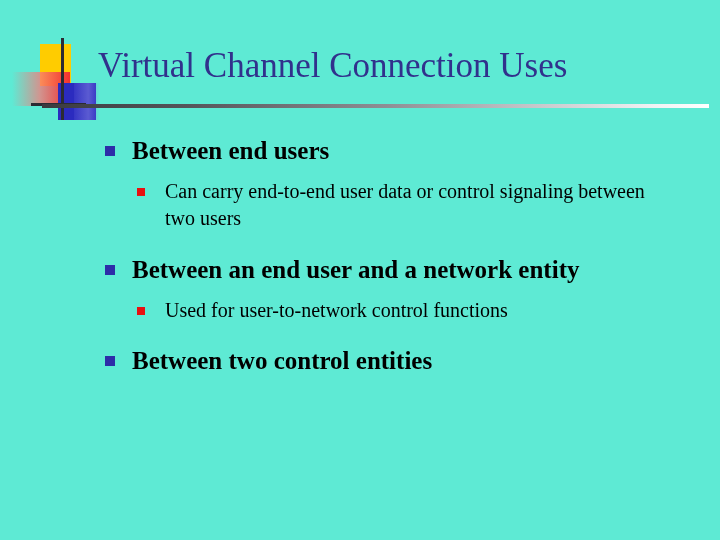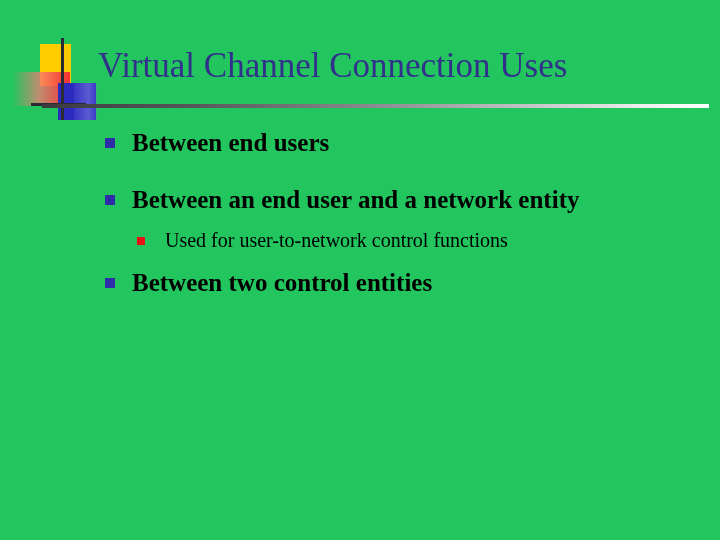--- a/index.html
+++ b/index.html
@@ -11,21 +11,21 @@
     height: 540px;
     background: #ffffff;
     font-family: "Liberation Serif", serif;
     overflow: hidden;
   }
 
   #slide {
     position: relative;
     width: 720px;
     height: 540px;
-    background: #22c55e;
+    background: #5eead4;
   }
 
   
   .deco {
     position: absolute;
     left: 0;
     top: 0;
     width: 300px;
     height: 130px;
     pointer-events: none;
@@ -105,21 +105,21 @@
   
   .body {
     position: absolute;
     left: 0;
     top: 122px;
     width: 720px;
   }
 
   .bullet-l1 {
     position: relative;
-    margin: 4px 0 0 0;
+    margin: 12px 0 0 0;
     padding: 0 14px 0 132px;
     font-size: 25px;
     line-height: 33px;
     font-weight: bold;
     color: #000000;
     font-family: "Liberation Serif", serif;
   }
   .bullet-l1 .marker {
     position: absolute;
     left: 105px;
@@ -171,20 +171,24 @@
 
   <div class="body">
 
     <div class="bullet-l1">
       <span class="marker"></span>
       <span>Between end users</span>
     </div>
 
     <div class="sp-a"></div>
 
+    <div class="bullet-l2">
+      <span class="marker"></span>
+      <span>Can carry end-to-end user data or control signaling between two users</span>
+    </div>
 
     <div class="sp-b"></div>
 
     <div class="bullet-l1">
       <span class="marker"></span>
       <span>Between an end user and a network entity</span>
     </div>
 
     <div class="sp-a"></div>
 

